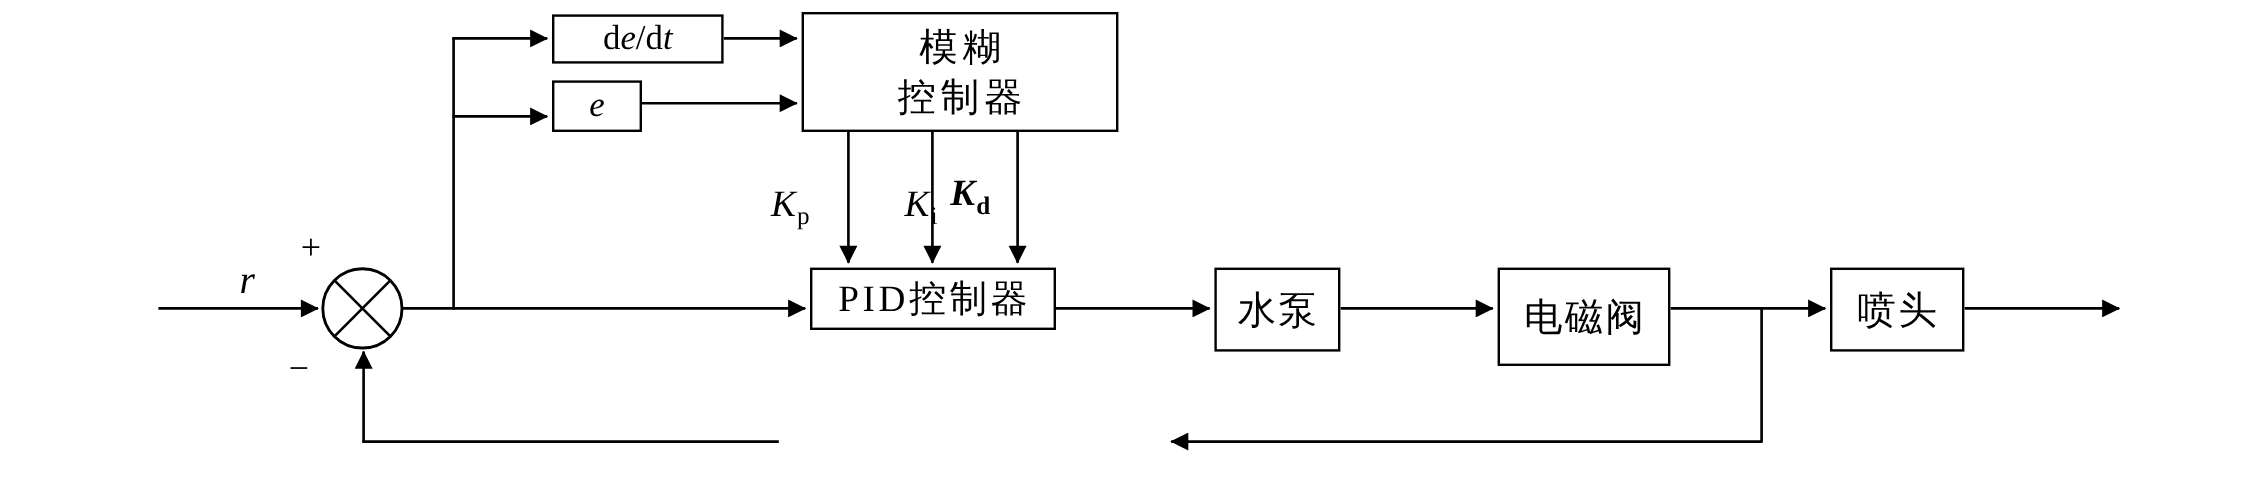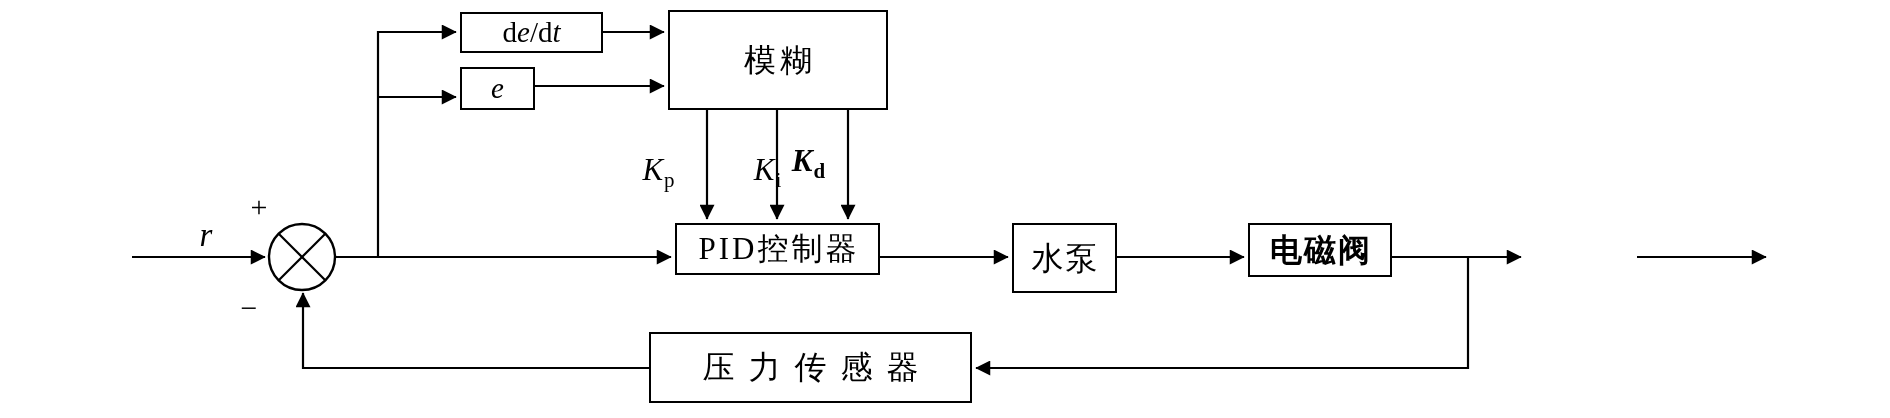--- a/index.html
+++ b/index.html
@@ -69,42 +69,43 @@
     <span>d</span>
       <span class="it">e</span>
       <span>/d</span>
       <span class="it">t</span>
   </div>
 
   <div class="box box-latin" style="left:460px;top:67px;width:75px;height:43px;">
     <span class="it">e</span>
   </div>
 
-  <div class="box" style="left:668px;top:10px;width:220px;height:100px;">
+  <div class="box" style="left:668px;top:10px;width:264px;height:100px;">
     <div>
       <div>模糊</div>
+      <div>控制器</div>
     </div>
   </div>
 
   <div class="box pid-box" style="left:675px;top:223px;width:205px;height:52px;">
     <span>PID控制器</span>
   </div>
 
   <div class="box small-sp" style="left:1012px;top:223px;width:105px;height:70px;">
     <span>水泵</span>
   </div>
 
-  <div class="box small-sp" style="left:1248px;top:223px;width:144px;height:54px;font-weight:bold;">
+  <div class="box small-sp" style="left:1248px;top:223px;width:144px;height:82px;">
     <span>电磁阀</span>
   </div>
 
+  <div class="box small-sp" style="left:1525px;top:223px;width:112px;height:70px;">
+    <span>喷头</span>
+  </div>
 
-  <div class="box sensor-box" style="left:649px;top:332px;width:323px;height:71px;">
-    <span>压力传感器</span>
-  </div>
 
   <div class="lbl it" style="left:206px;top:235px;font-size:33px;">r</div>
 
   <div class="lbl sign" style="left:259px;top:207px;">+</div>
 
   <div class="lbl sign" style="left:249px;top:308px;">−</div>
 
   <div class="lbl klabel" style="left:658px;top:170px;">
     <span class="kbase">K</span><span class="ksub">p</span>
   </div>

